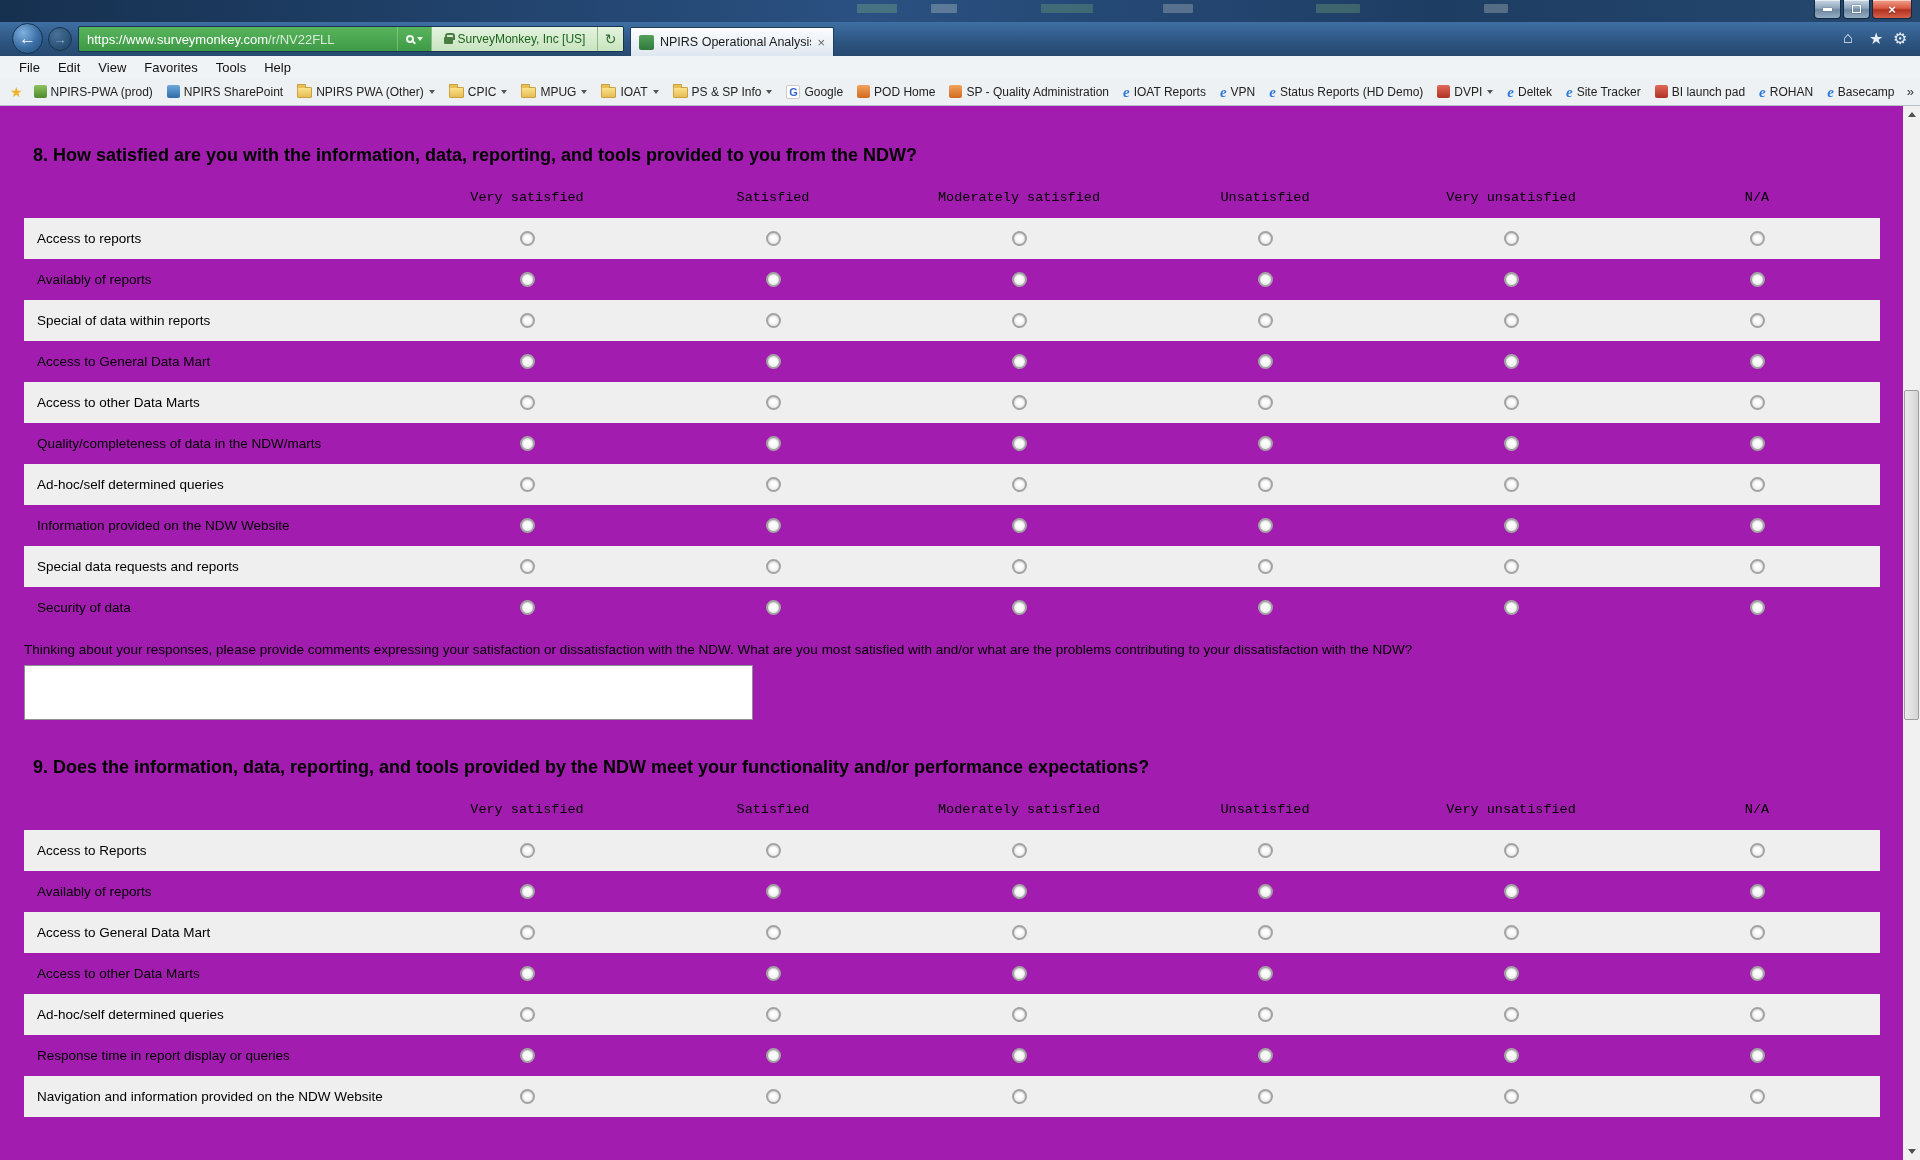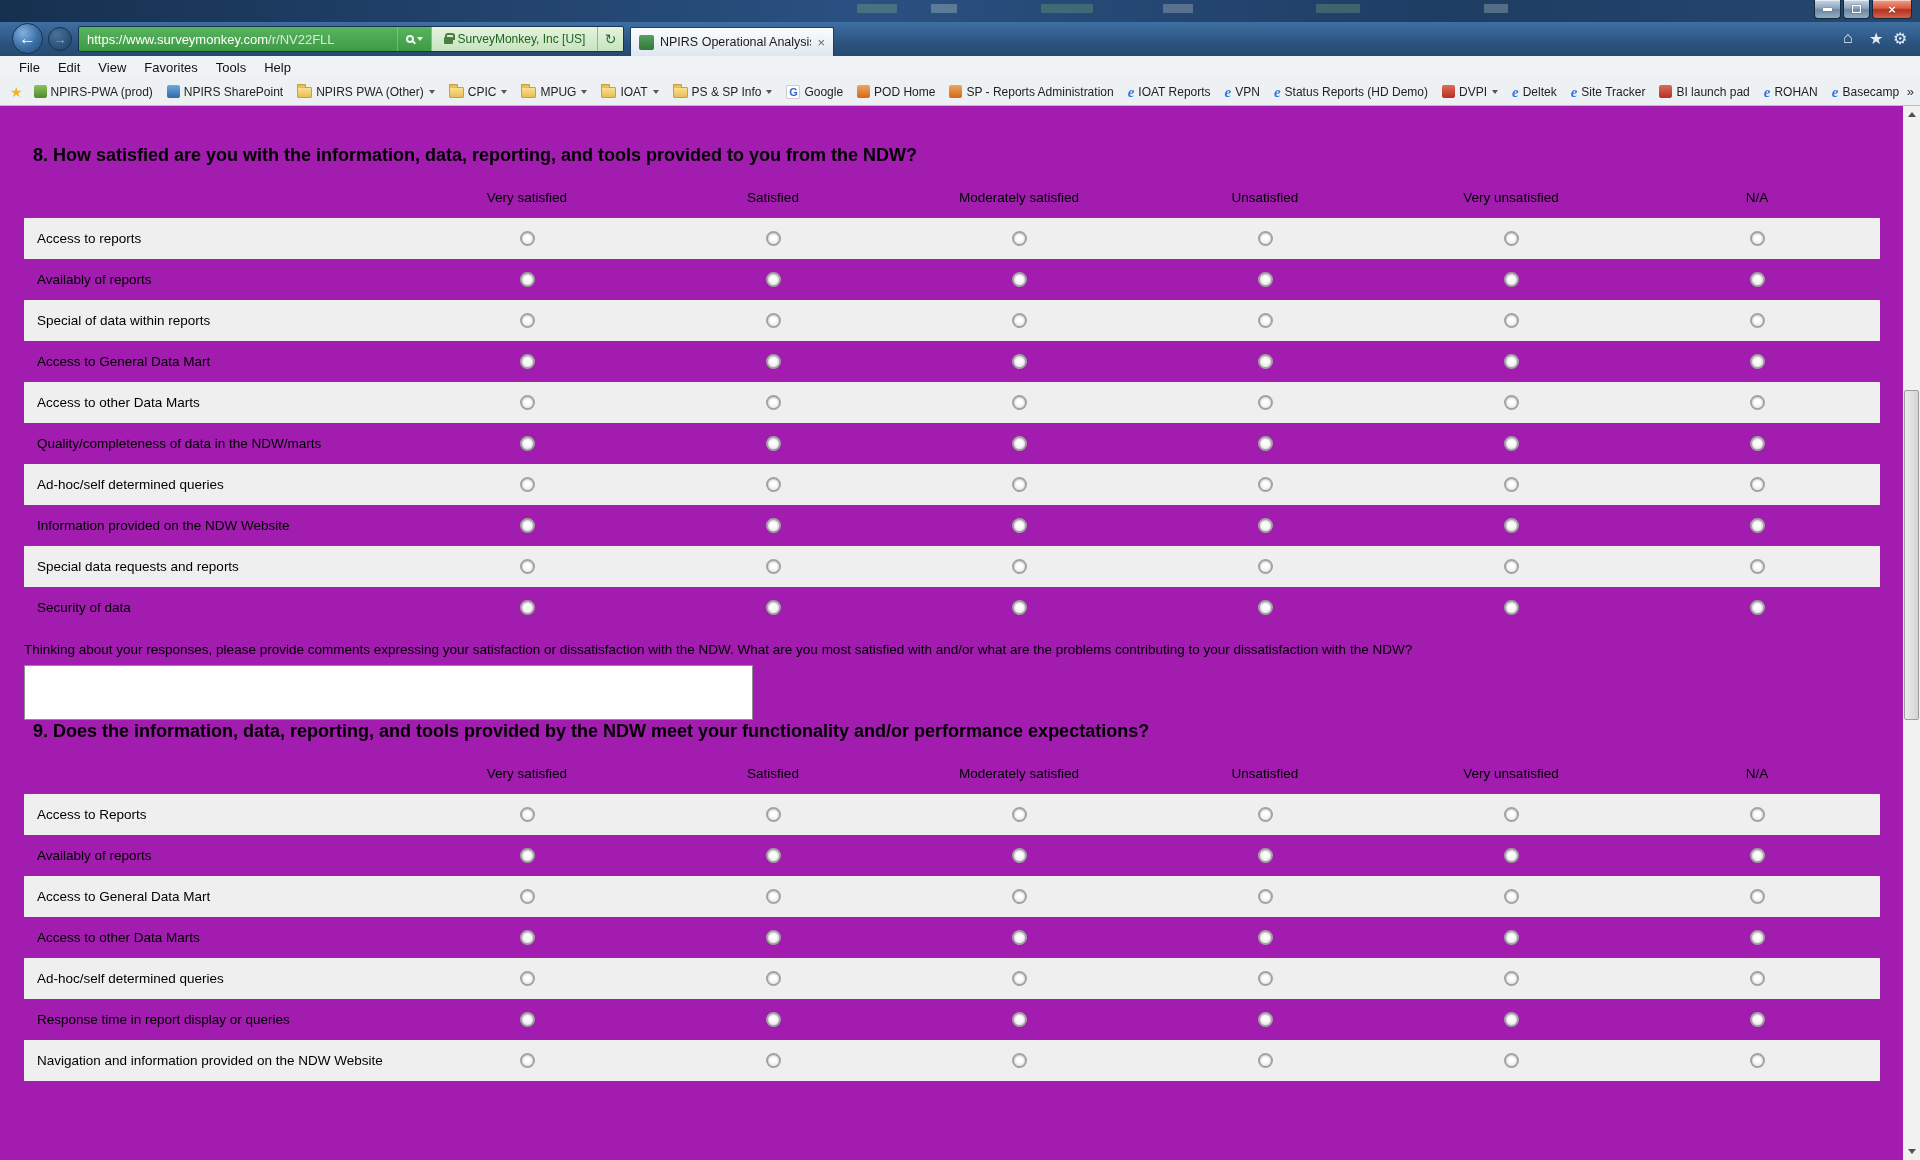--- a/index.html
+++ b/index.html
@@ -94,23 +94,23 @@
     background:linear-gradient(#f2a35c,#d06a1f); }
   .icon-red-app { width:13px; height:13px; border-radius:2px; flex:none;
     background:linear-gradient(#e06a5a,#b03224); }
   #fav-overflow { position:absolute; right:6px; color:#333; font-size:13px; }
 
   
   #content { position:absolute; top:106px; left:0; right:17px; bottom:0; background:#a21caf;
     overflow:hidden; }
   .survey { margin-left:24px; width:1856px; padding-top:38px; color:#000; }
   .question-title { font-size:18px; font-weight:bold; margin:0 0 16px 9px; line-height:22px; }
-  .q9-gap { }
+  .q9-gap { margin-top:36px; }
   .matrix-grid { display:grid; grid-template-columns:380px repeat(6,246px); align-items:center; }
-  .matrix-head { height:30px; margin-bottom:6px; }
+  .matrix-head { height:30px; margin-bottom:6px;font-family:Liberation Mono, monospace; }
   .col-head { text-align:center; font-size:13.5px; }
   .matrix-row { min-height:41px; }
   .matrix-row.odd { background:#efefef; }
   .row-label { padding:8px 10px 8px 13px; font-size:13.5px; line-height:18px; }
   .radio-cell { display:flex; justify-content:center; }
   .radio { width:15px; height:15px; border:2px solid #a3a3a3; border-radius:50%;
     background:radial-gradient(circle at 50% 35%,#fff 30%,#ececec 75%,#dedede);
     box-shadow:inset 0 1px 2px rgba(0,0,0,.18); }
   .comment-prompt { font-size:13.5px; margin:14px 0 8px 0; }
   .comment-box textarea { width:729px; height:55px; border:1px solid #8f8f8f; resize:none;
@@ -238,21 +238,21 @@
         <div class="fav-item">
           <span class="fav-icon icon-google">G</span>
           <span>Google</span>
         </div>
         <div class="fav-item">
           <span class="fav-icon icon-orange-app"></span>
           <span>POD Home</span>
         </div>
         <div class="fav-item">
           <span class="fav-icon icon-orange-app"></span>
-          <span>SP - Reports Administration</span>
+          <span>SP - Quality Administration</span>
         </div>
         <div class="fav-item">
           <span class="fav-icon icon-ie">e</span>
           <span>IOAT Reports</span>
         </div>
         <div class="fav-item">
           <span class="fav-icon icon-ie">e</span>
           <span>VPN</span>
         </div>
         <div class="fav-item">

